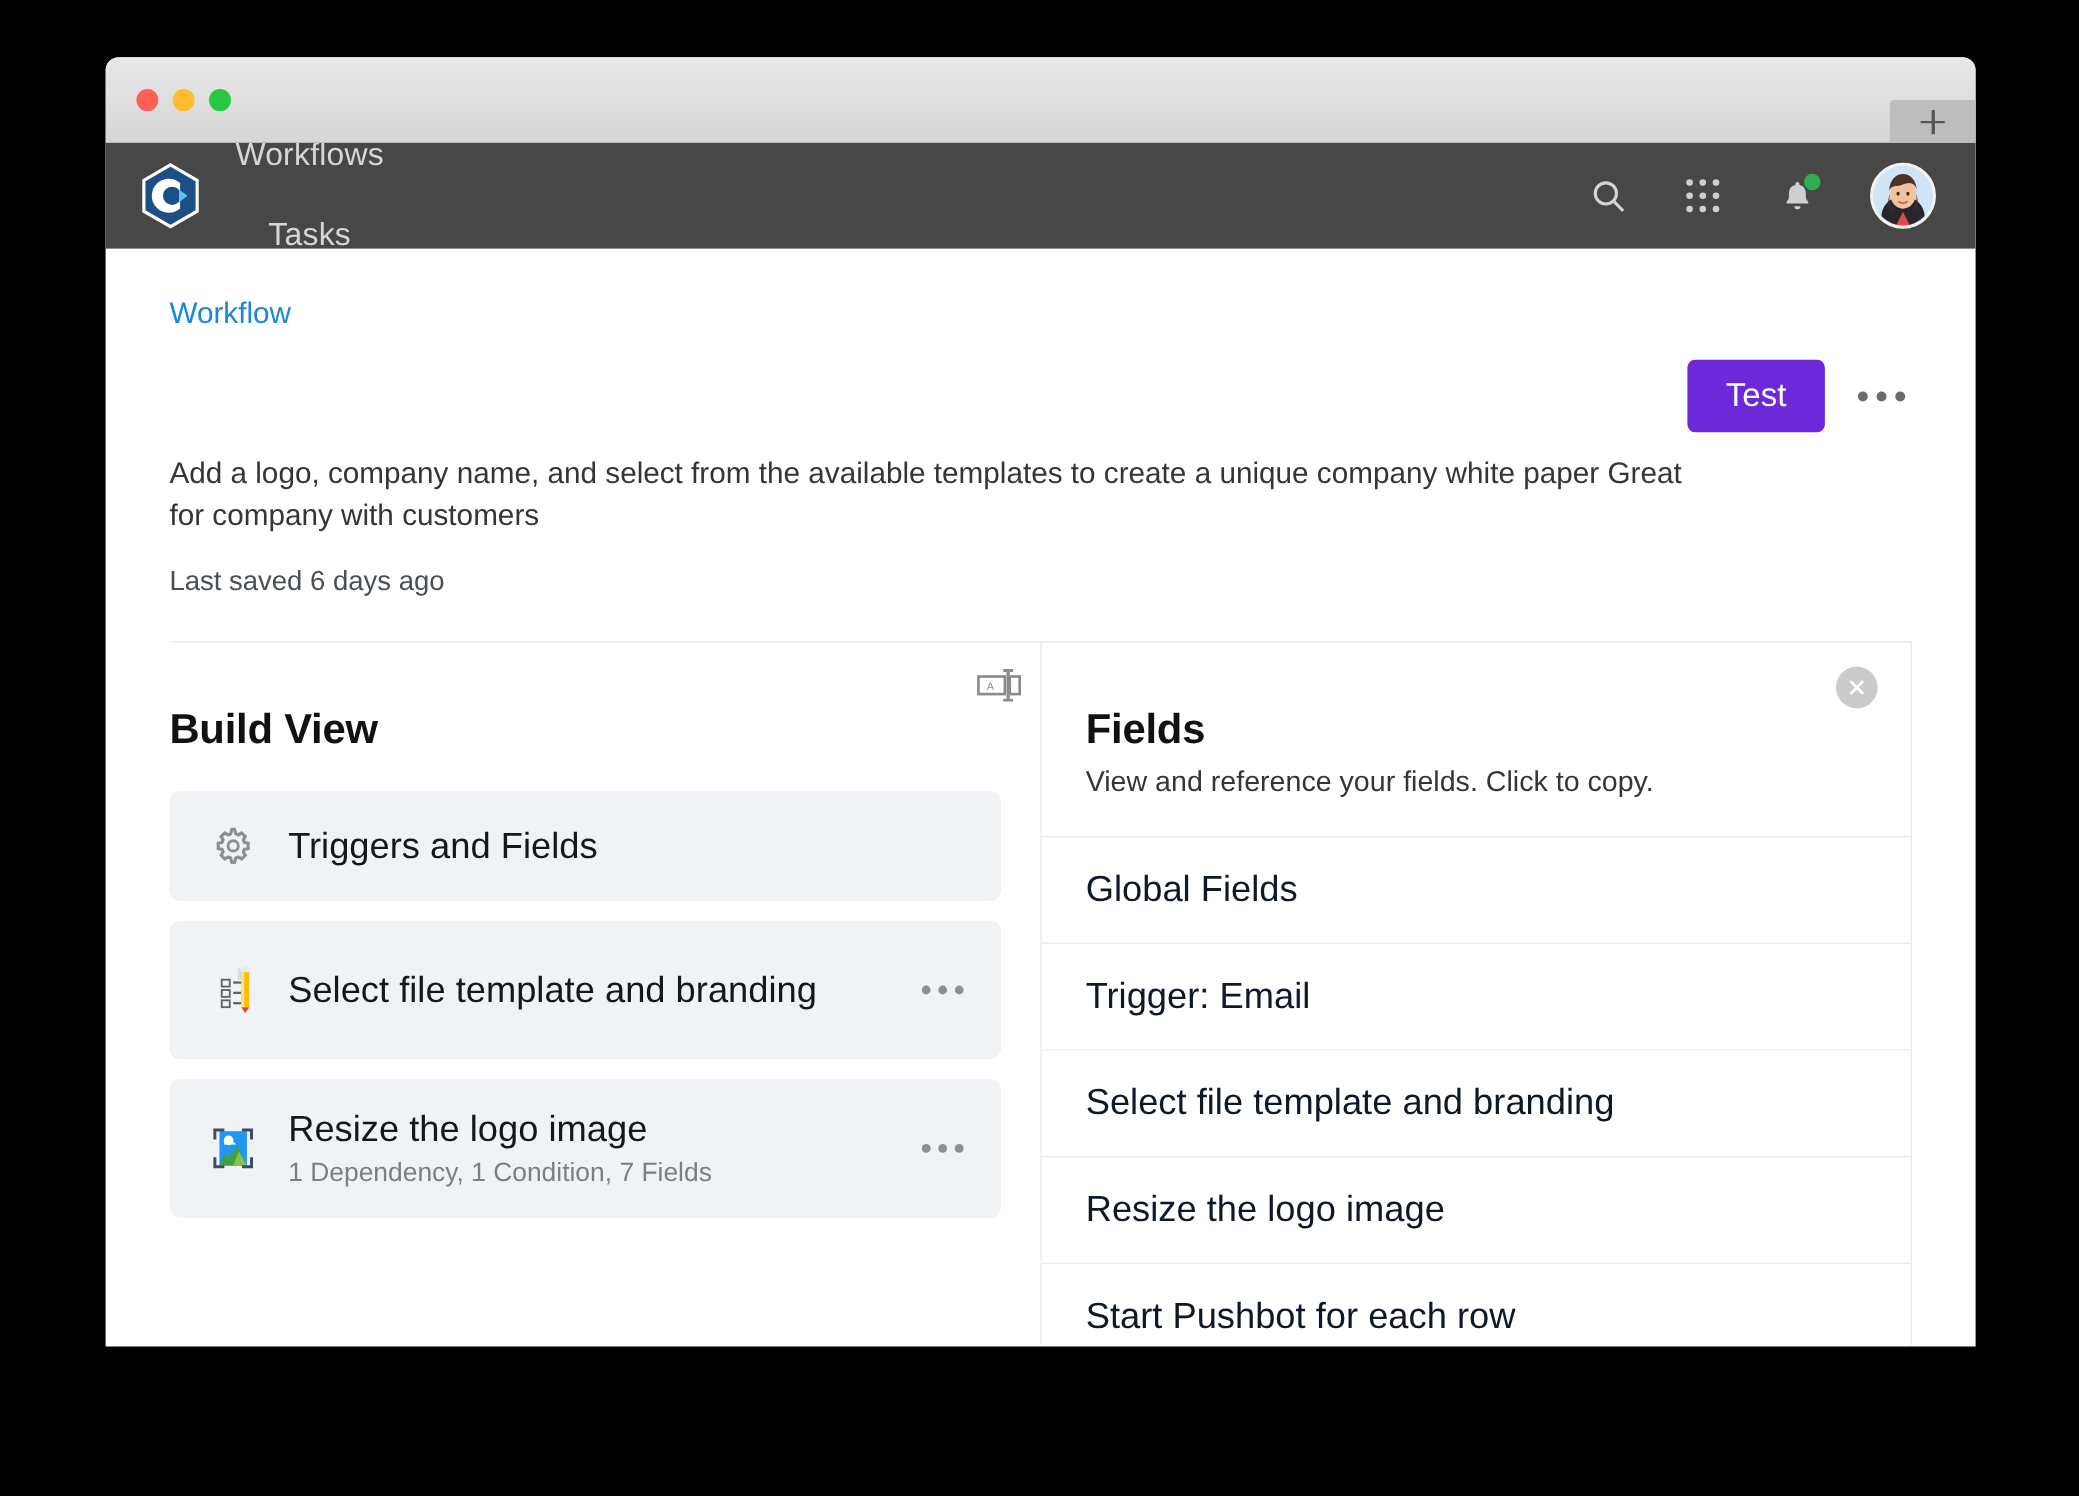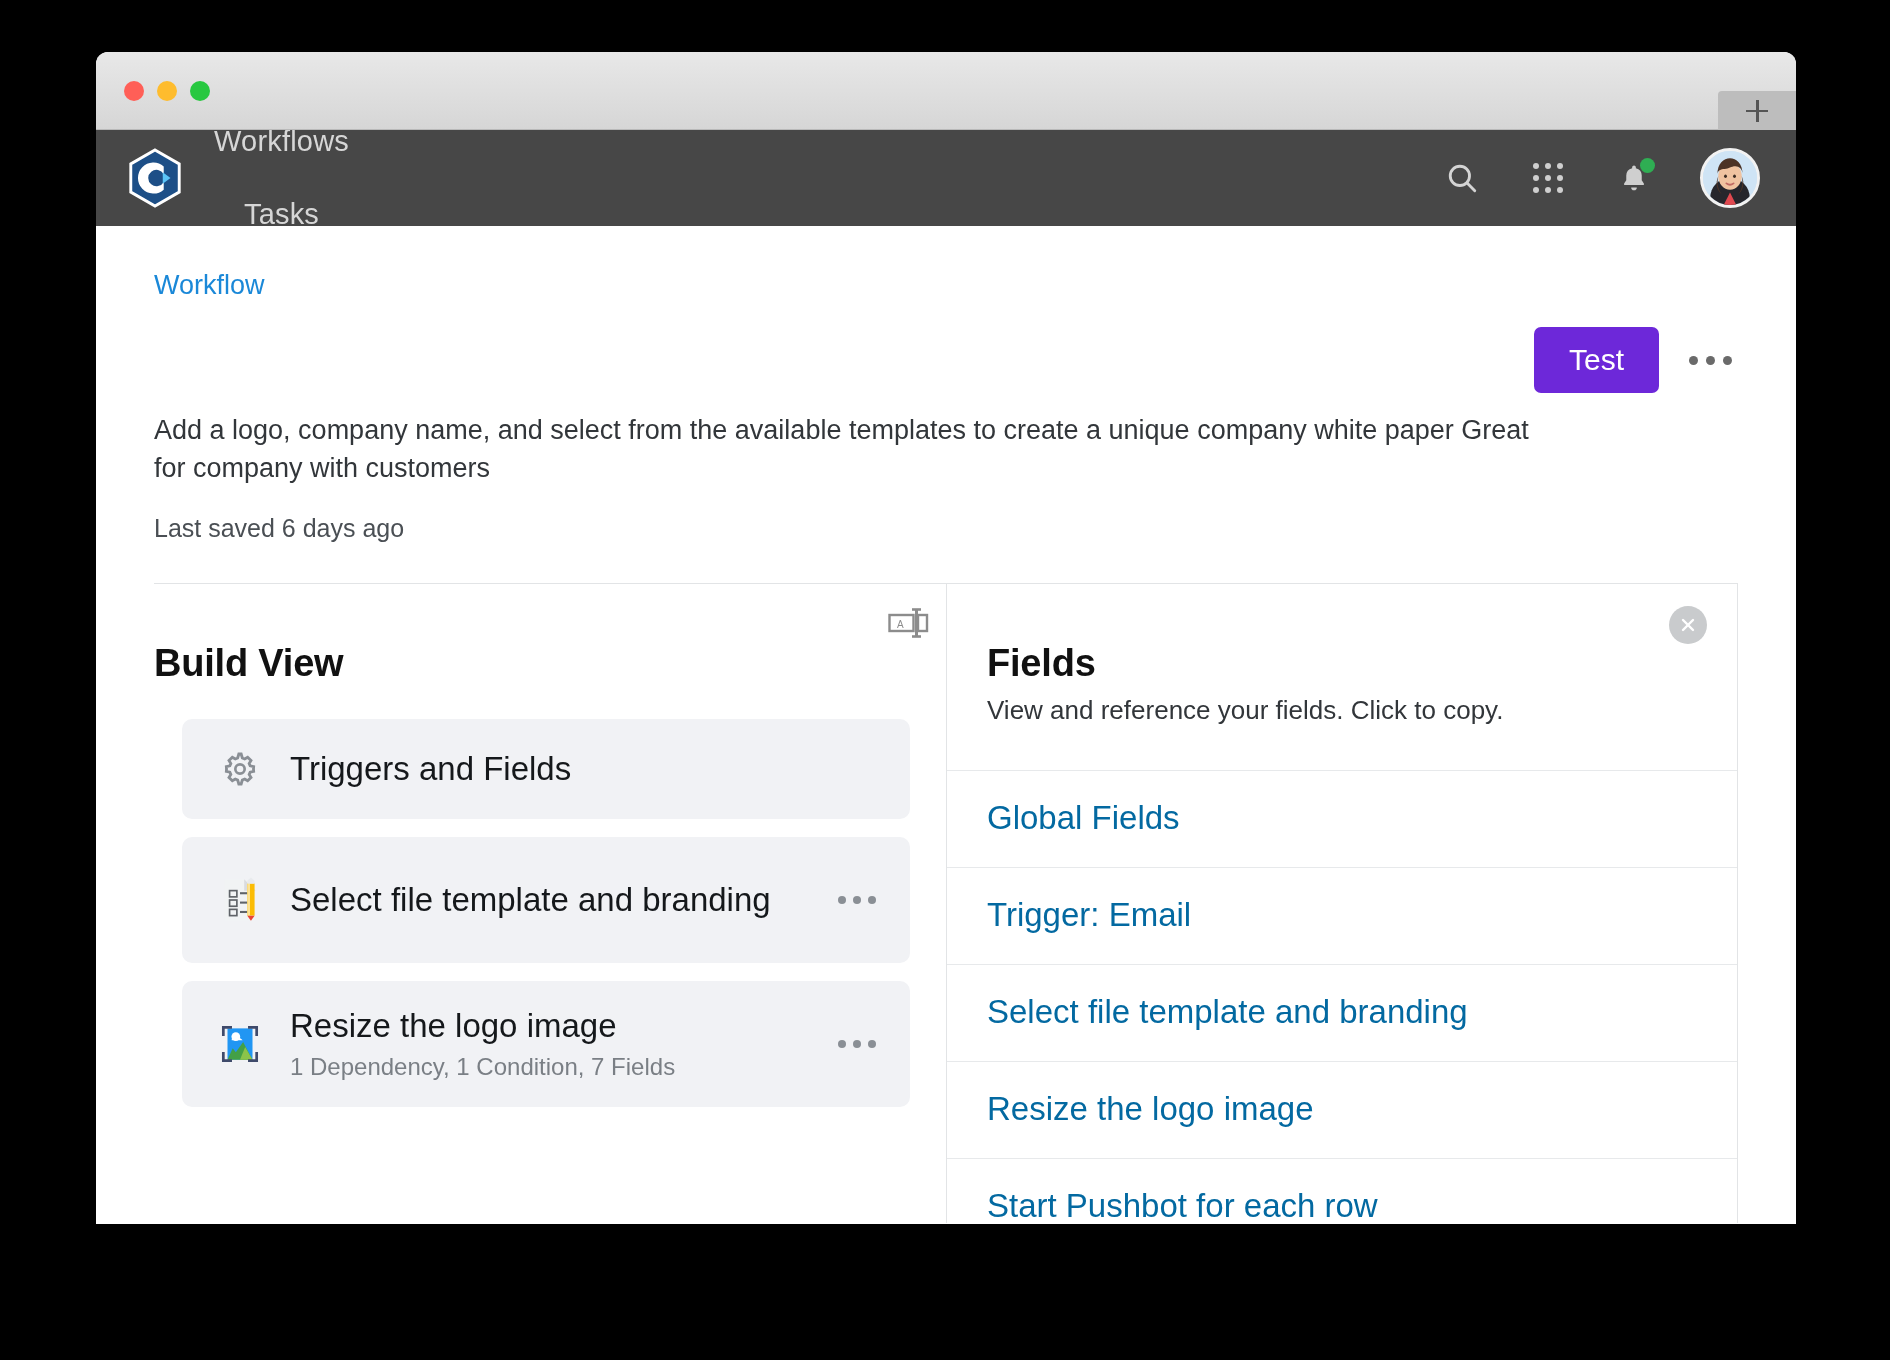--- a/index.html
+++ b/index.html
@@ -236,21 +236,20 @@
 
   .steps { margin-top: 34px; display: flex; flex-direction: column; gap: 18px; }
   .step-card {
     background: #f1f2f5;
     border-radius: 10px;
     display: flex;
     align-items: center;
     padding: 0 28px 0 30px;
     min-height: 100px;
     cursor: pointer;
-    margin-left: 28px;
   }
   .step-card.tall { min-height: 126px; }
   .step-icon {
     width: 56px; height: 56px;
     flex: 0 0 56px;
     margin-right: 22px;
     display: flex; align-items: center; justify-content: center;
   }
   .step-body { flex: 1 1 auto; min-width: 0; }
   .step-title {
@@ -270,39 +269,39 @@
     display: flex;
     gap: 7px;
     padding: 12px 6px;
     flex: 0 0 auto;
     cursor: pointer;
   }
   .step-kebab i { width: 8px; height: 8px; border-radius: 50%; background: #8a8f95; display: block; }
 
   
   .fields-head {
-    padding: 58px 40px 42px 40px;
+    padding: 58px 40px 32px 40px;
     border-bottom: 1px solid #e7e9eb;
     position: relative;
   }
   .fields-close {
     position: absolute;
     right: 30px; top: 22px;
     width: 38px; height: 38px;
     border-radius: 50%;
     background: #c9cbcd;
     display: flex; align-items: center; justify-content: center;
     cursor: pointer;
   }
   .fields-list { display: block; }
   .field-row {
     padding: 28px 40px 30px 40px;
     border-bottom: 1px solid #e7e9eb;
     font-size: 33px;
-    color: #0369a1;
+    color: #0f172a;
     cursor: pointer;
     white-space: nowrap;
     overflow: hidden;
     text-overflow: ellipsis;
   }
 </style>
 </head>
 <body>
 
 <div class="window">

